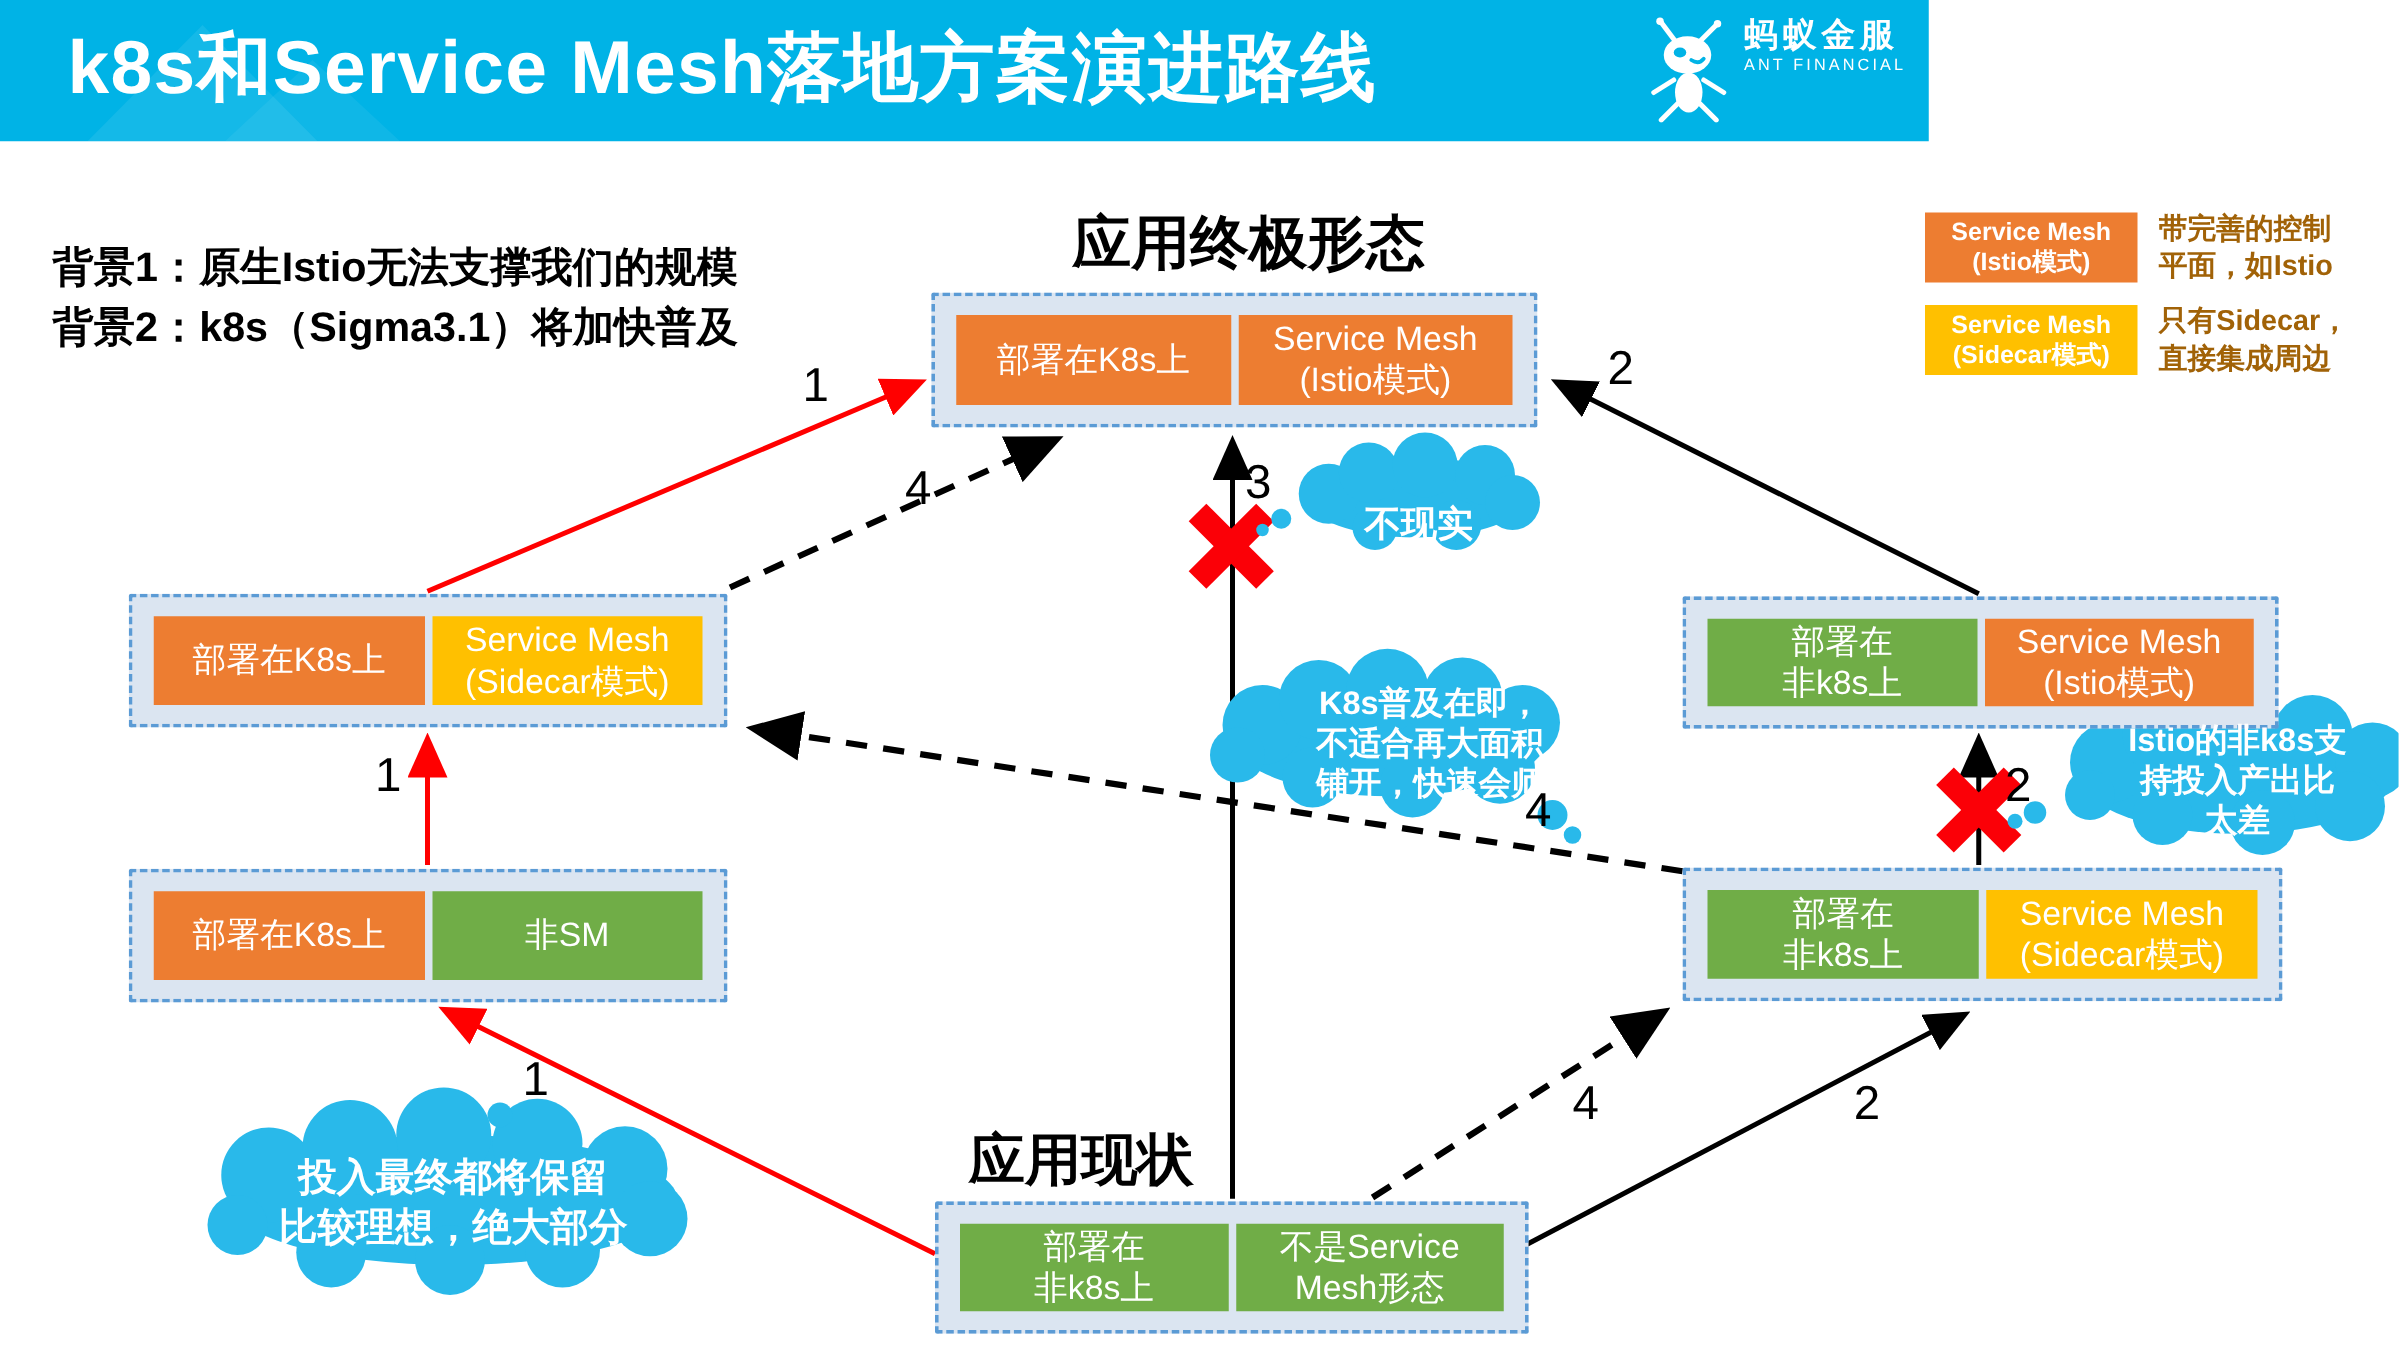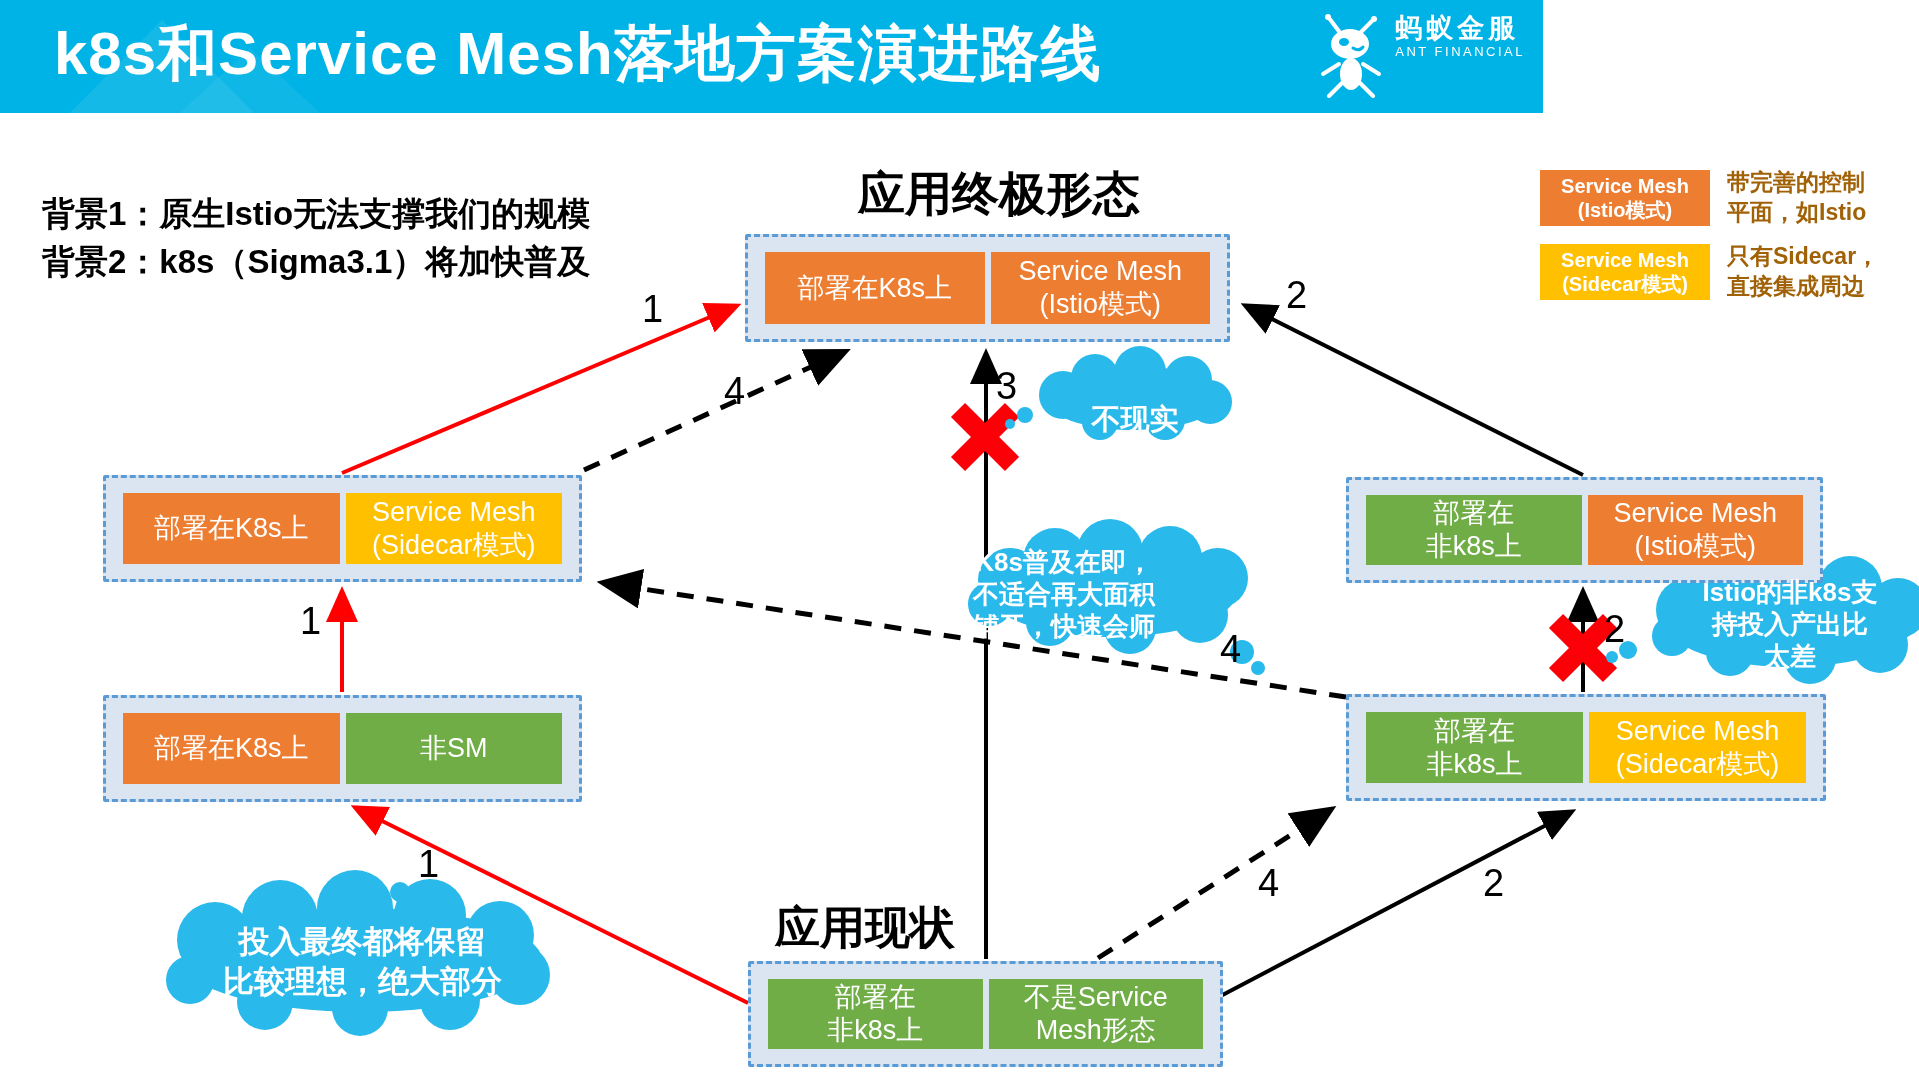--- a/index.html
+++ b/index.html
@@ -270,21 +270,21 @@
 <div class="num-label" style="left:1286px;top:274px;">2</div>
 <div class="num-label" style="left:1604px;top:608px;">2</div>
 <div class="num-label" style="left:1483px;top:862px;">2</div>
 <div class="num-label" style="left:996px;top:365px;">3</div>
 <div class="num-label" style="left:724px;top:370px;">4</div>
 <div class="num-label" style="left:1220px;top:628px;">4</div>
 <div class="num-label" style="left:1258px;top:862px;">4</div>
 
 <div class="cloud-text" style="left:1035px;top:380px;width:200px;font-size:29px;margin-top:20px;">不现实</div>
 
-<div class="cloud-text" style="left:924px;top:546px;width:280px;font-size:26px;line-height:32px;">
+<div class="cloud-text" style="left:1004px;top:546px;width:280px;font-size:26px;line-height:32px;">
   <div>K8s普及在即，</div>
   <div>不适合再大面积</div>
   <div>铺开，快速会师</div>
 </div>
 
 <div class="cloud-text" style="left:1650px;top:576px;width:280px;font-size:26px;line-height:32px;">
   <div>Istio的非k8s支</div>
   <div>持投入产出比</div>
   <div>太差</div>
 </div>

